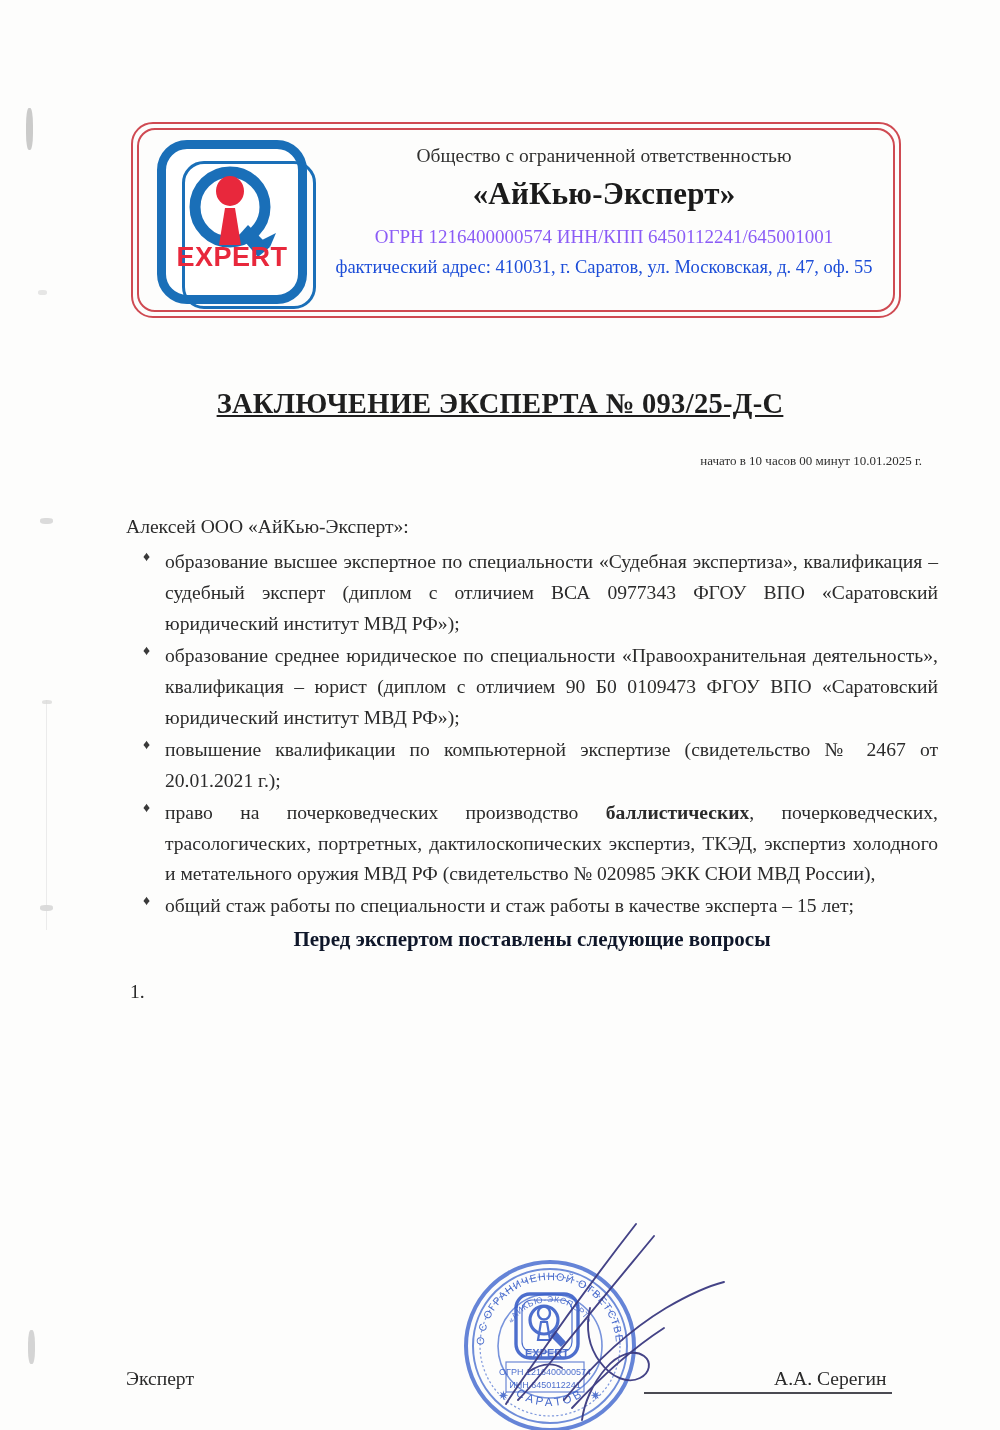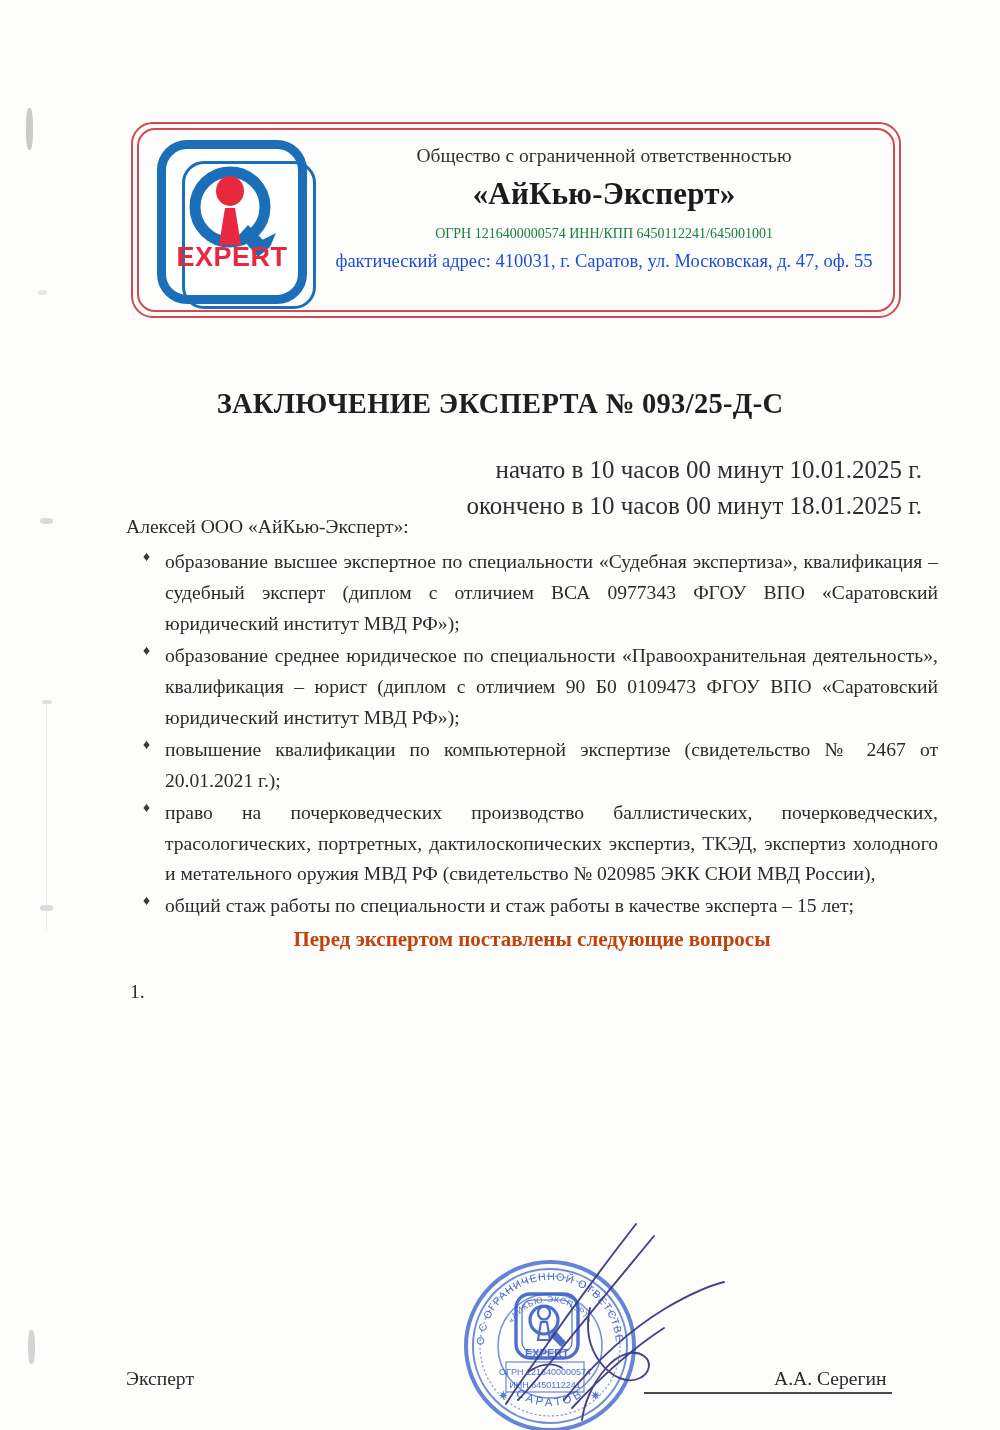--- a/index.html
+++ b/index.html
@@ -109,50 +109,50 @@
     color: #30302f;
   }
   .lh-company {
     font-size: 31px;
     font-weight: bold;
     margin-top: 9px;
     letter-spacing: .2px;
     color: #1b1b1b;
   }
   .lh-reg {
-    font-size: 14px;
+    font-size: 19px;
     margin-top: 14px;
-    color: #15803d;
+    color: #8b5cf6;
   }
   .lh-addr {
     font-size: 18.5px;
     margin-top: 7px;
     line-height: 1.35;
     color: #1d4ed8;
   }
 
   
   .doc-title {
     position: absolute;
     left: 0; right: 0;
     top: 388px;
     text-align: center;
     font-size: 28.5px;
     font-weight: bold;
     letter-spacing: .3px;
     color: #1f1f1f;
+    text-decoration: underline;
   }
 
   
   .dates {
     position: absolute;
     right: 78px;
     top: 452px;
-    text-align: right;
-    font-size: 25px;
+    font-size: 13px;
     line-height: 1.42;
     color: #2e2e2e;
   }
 
   
   .body {
     position: absolute;
     left: 126px;
     top: 512px;
     width: 812px;
@@ -177,34 +177,34 @@
     text-align: justify;
     text-justify: inter-word;
   }
   ul.creds > li .bullet {
     position: absolute;
     left: 17px;
     top: -1px;
     font-size: 14px;
     color: #3a3a3a;
   }
-  ul.creds > li b { font-weight: normal; }
+  ul.creds > li b { font-weight: bold; }
 
   .basis {
     margin-top: 10px;
     text-align: justify;
     text-justify: inter-word;
   }
 
   .questions-heading {
     margin-top: 30px;
     text-align: center;
     font-weight: bold;
     font-size: 21px;
-    color: #c2410c;
+    color: #0f172a;
   }
 
   ol.questions {
     margin: 20px 0 0 0;
     padding: 0;
     list-style: none;
     counter-reset: q;
   }
   ol.questions > li {
     position: relative;
@@ -290,21 +290,20 @@
       <div class="lh-company">«АйКью-Эксперт»</div>
       <div class="lh-reg">ОГРН 1216400000574 ИНН/КПП 6450112241/645001001</div>
       <div class="lh-addr">фактический адрес: 410031, г. Саратов, ул. Московская, д. 47, оф. 55</div>
     </div>
   </div>
 
   <div class="doc-title">ЗАКЛЮЧЕНИЕ ЭКСПЕРТА № 093/25-Д-С</div>
 
   <div class="dates">
     <div>начато в 10 часов 00 минут 10.01.2025 г.</div>
-    <div>окончено в 10 часов 00 минут 18.01.2025 г.</div>
   </div>
 
   <div class="body">
 
     <p class="intro-line">Алексей ООО «АйКью-Эксперт»:</p>
 
 
     <ul class="creds">
       <li>
         <span class="bullet">♦</span>

